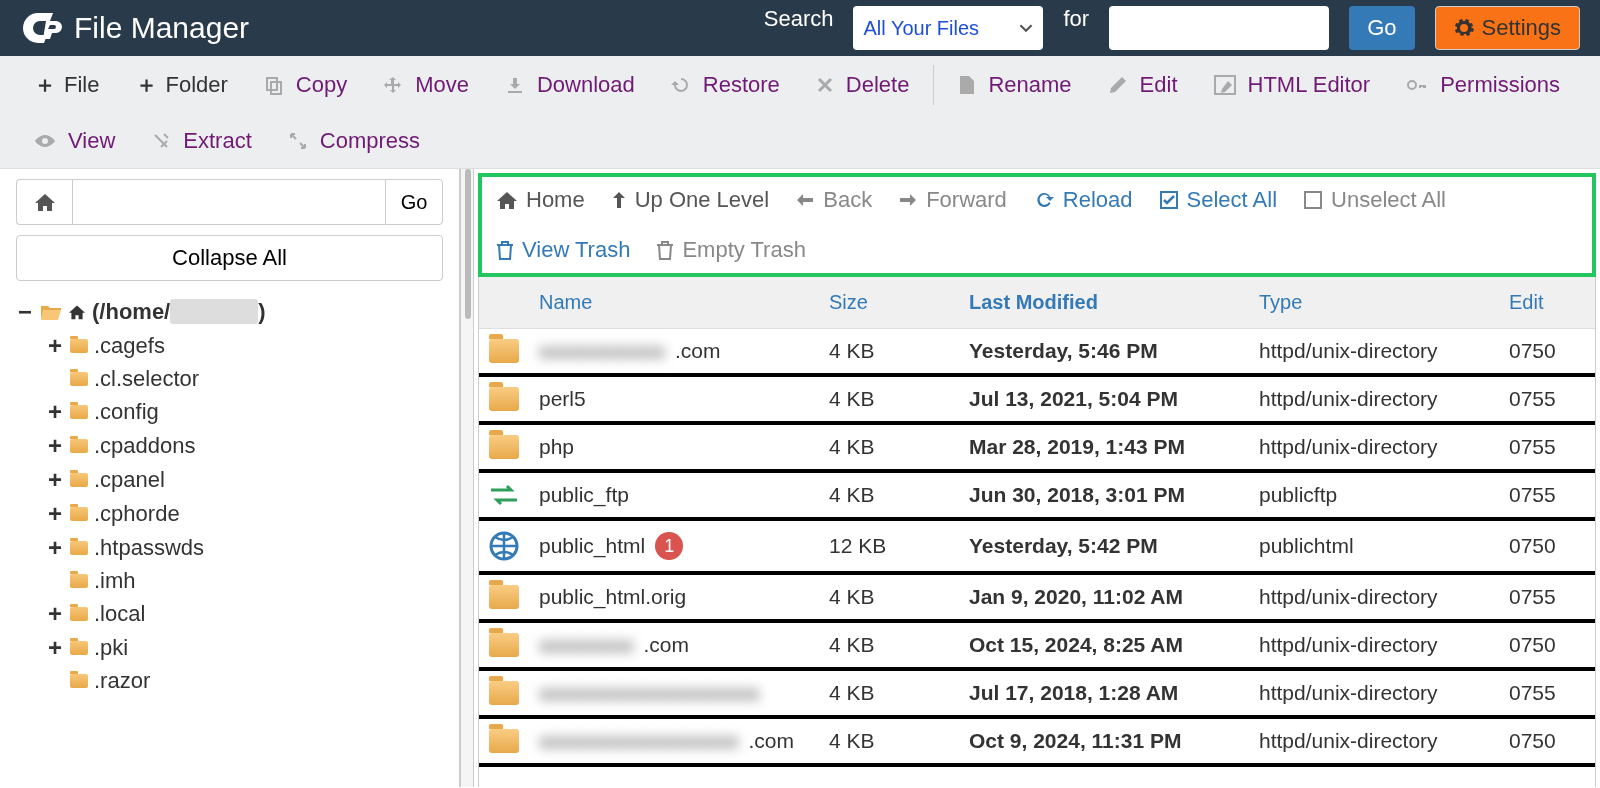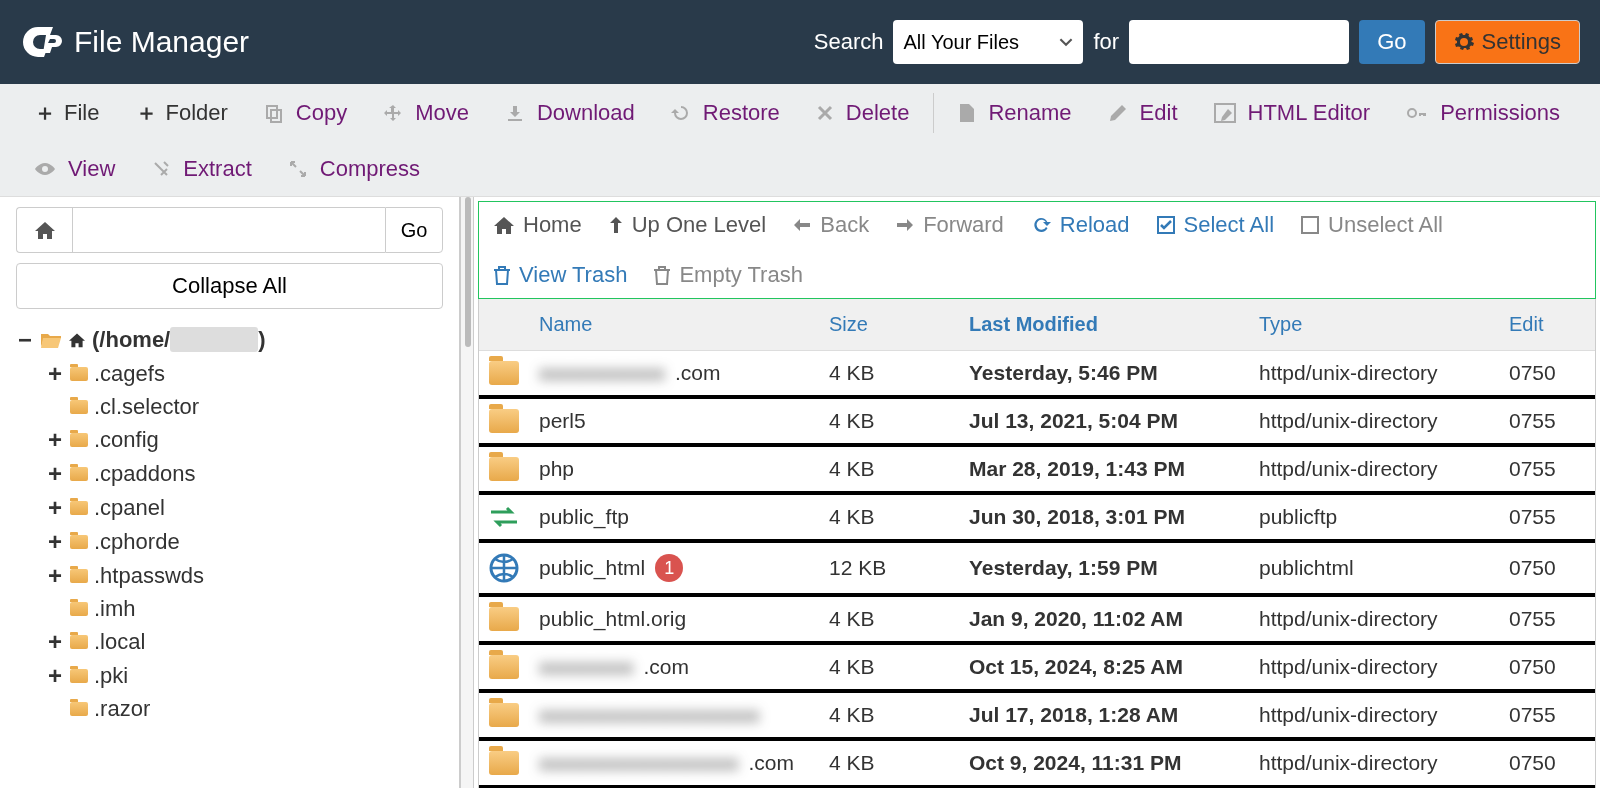--- a/index.html
+++ b/index.html
@@ -1,24 +1,24 @@
 <!DOCTYPE html>
 <html><head>
 <meta charset="utf-8">
 <style>
 * { margin: 0; padding: 0; box-sizing: border-box; font-family: -apple-system, BlinkMacSystemFont, "Segoe UI", Helvetica, Arial, sans-serif; }
 body { width: 1600px; height: 788px; overflow: hidden; background: #fff; }
 
-.header { background: #293a4a; height: 84px; display: flex; align-items: center; padding: 0 20px; color: #fff; }
+.header { background: #293a4a; height: 56px; display: flex; align-items: center; padding: 0 20px; color: #fff; }
 .logo { display: flex; align-items: center; gap: 12px; }
 .logo-icon { width: 42px; height: 42px; display:flex; align-items:center; justify-content:center;}
 .app-title { font-size: 30px; font-weight: 400; }
-.search-area { margin-left: auto; display: flex; align-items: center; gap: 10px; }
+.search-area { margin-left: auto; display: flex; align-items: flex-start; gap: 20px; }
 .search-label { font-size: 22px; }
-.search-select { height: 44px; width: 190px; background: #fff; color: #000000; border: none; border-radius: 4px; padding: 0 10px; font-size: 20px; display:flex; align-items:center; justify-content:space-between;}
+.search-select { height: 44px; width: 190px; background: #fff; color: #1d4ed8; border: none; border-radius: 4px; padding: 0 10px; font-size: 20px; display:flex; align-items:center; justify-content:space-between;}
 .search-input { height: 44px; width: 220px; border: none; border-radius: 4px; padding: 0 10px; font-size: 18px; }
 .btn-go { height: 44px; padding: 0 18px; background: #337ab7; color: #fff; border: none; border-radius: 4px; font-size: 22px; cursor: pointer; }
 .btn-settings { height: 44px; padding: 0 18px; background: #f97316; color: #333; border: 1px solid #ccc; border-radius: 4px; font-size: 22px; cursor: pointer; display:flex; align-items:center; gap:8px;}
 
 .toolbar { background: #eceeef; border-bottom: 1px solid #ddd; display: flex; flex-wrap: wrap; align-items: center; padding: 0 16px; gap: 0px; }
 .tool-btn { display: flex; align-items: center; gap: 8px; padding: 14px 18px; font-size: 22px; color: #333; cursor: pointer; }
 .tool-btn.disabled { color: #701a75; gap: 12px; }
 .tool-divider { width: 1px; height: 40px; background: #ccc; margin: 0 6px; }
 
 .main { display: flex; height: 618px; }
@@ -33,21 +33,21 @@
 .tree-item .toggle { width: 18px; font-weight: bold; color: #333; font-size:24px; text-align:center;}
 .tree-item.level1 { padding-left: 30px; }
 .tree-root-label .blurred { background:#ddd; border-radius:3px; color:transparent; }
 .folder-ico { width:18px; height:14px; background: linear-gradient(#f7c777, #e8a94a); border-radius:2px; display:inline-block; position:relative;}
 .folder-ico::before { content:''; position:absolute; top:-3px; left:0; width:8px; height:3px; background:#e8a94a; border-radius:1px 1px 0 0;}
 
 .vsplit { width: 14px; background: #f5f5f5; border-left:1px solid #ccc; border-right:1px solid #ccc; position:relative;}
 .vsplit::before { content:''; position:absolute; top:0; left:4px; width:6px; height:150px; background:#bbb; border-radius:3px;}
 
 .content { flex: 1; display: flex; flex-direction: column; overflow:hidden;}
-.nav-bar { border: 1px solid #22c55e; margin: 4px 4px 0 4px; padding: 10px 14px; display: flex; flex-wrap: wrap; gap: 26px; row-gap:12px; align-items:center; font-size: 22px;}
+.nav-bar { border: 4px solid #22c55e; margin: 4px 4px 0 4px; padding: 10px 14px; display: flex; flex-wrap: wrap; gap: 26px; row-gap:12px; align-items:center; font-size: 22px;}
 .nav-item { display: flex; align-items: center; gap: 8px; color: #888; cursor: pointer; }
 .nav-item.active { color: #337ab7; }
 .nav-item.dark { color: #555; }
 
 .grid { flex: 1; overflow: auto; margin: 0 4px; border-left:1px solid #ccc; border-right:1px solid #ccc;}
 .grid-header { display: flex; background: #f0f0f0; border-bottom: 1px solid #ddd; font-size: 20px; color: #337ab7; position:sticky; top:0;}
 .grid-header .col { padding: 14px 10px; cursor: pointer; }
 .grid-row { display: flex; border-bottom: 4px solid #000000; font-size: 21px; color: #333; align-items: center; }
 .grid-row .col { padding: 10px 10px; }
 .col-icon { width: 50px; display:flex; align-items:center; justify-content:center;}
@@ -449,21 +449,21 @@
               <svg width="30" height="30" viewBox="0 0 30 30">
                 <circle cx="15" cy="15" r="13" fill="none" stroke="#337ab7" stroke-width="3"></circle>
                 <path d="M2 15h26M15 2v26M6 6c6 4 12 4 18 0M6 24c6-4 12-4 18 0" stroke="#337ab7" stroke-width="2.5" fill="none"></path>
               </svg>
             </div>
     <div class="col col-name">
               <span>public_html</span>
               <span class="badge">1</span>
             </div>
     <div class="col col-size">12 KB</div>
-    <div class="col col-mod">Yesterday, 1:59 PM</div>
+    <div class="col col-mod">Yesterday, 5:42 PM</div>
     <div class="col col-type">publichtml</div>
     <div class="col col-perm">0750</div>
           </div>
           <div class="grid-row">
     <div class="col col-icon">
               <div class="folder-big"></div>
             </div>
     <div class="col col-name">
               <span>public_html.orig</span>
             </div>

